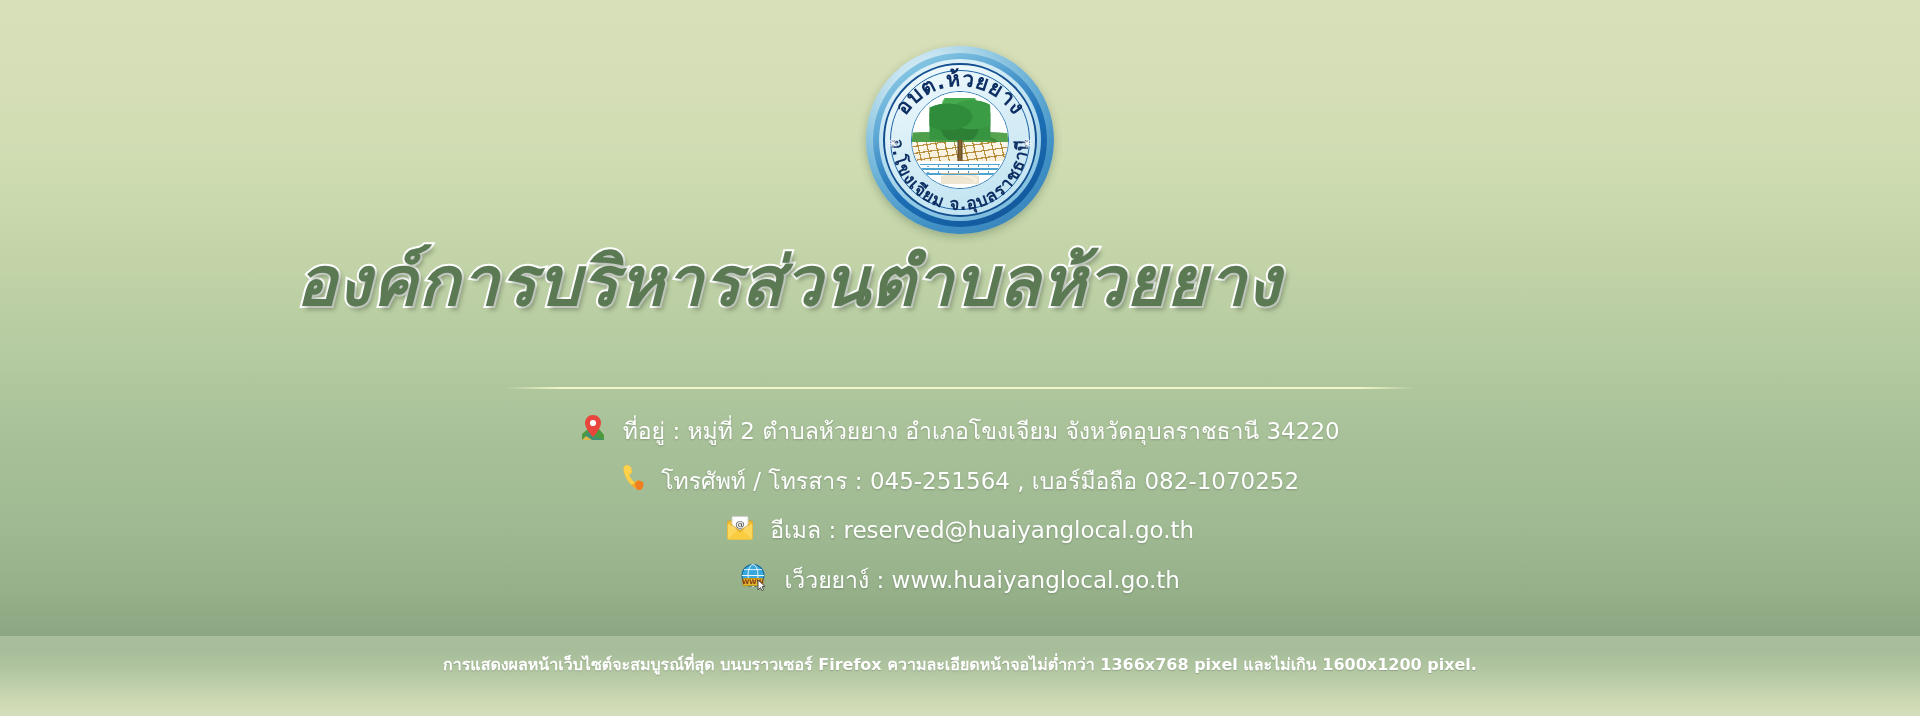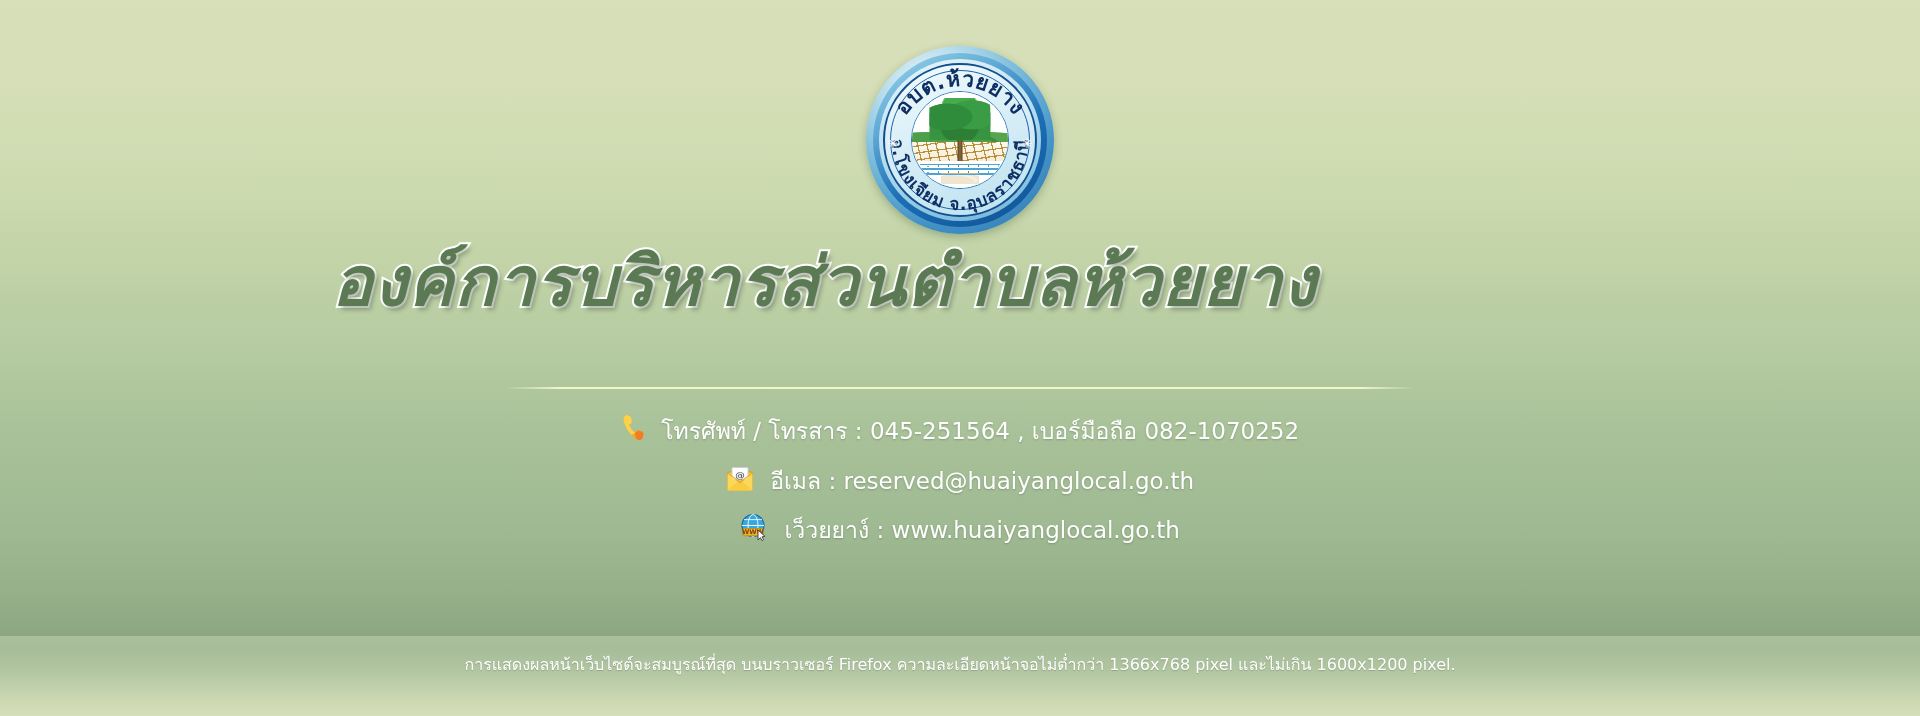--- a/index.html
+++ b/index.html
@@ -227,21 +227,20 @@
     font-size: 68px;
     font-weight: bold;
     font-style: italic;
     letter-spacing: 1px;
     color: #5b7a53;
     -webkit-text-stroke: 4px #ffffff;
     paint-order: stroke fill;
     text-shadow: 3px 4px 4px rgba(60,80,55,0.38);
     white-space: nowrap;
     line-height: 1.05;
-    padding-left: 36px;
   }
 
   
   .divider {
     position: absolute;
     left: 50%;
     transform: translateX(-50%);
     top: 387px;
     width: 910px;
     height: 2px;
@@ -277,20 +276,21 @@
   .contact-line .ico svg { display: block; }
   .contact-line .txt { vertical-align: middle; }
 
   
   .footer-text {
     position: absolute;
     left: 0;
     top: 652px;
     width: 1920px;
     text-align: center;
+    font-weight: bold;
   }
   .footer-line {
     display: block;
     font-family: "DejaVu Sans", sans-serif;
     font-size: 16px;
     color: #ffffff;
     line-height: 26px;
     white-space: nowrap;
     text-shadow: 0 1px 1px rgba(70,90,65,0.30);
   }
@@ -343,20 +343,32 @@
     <span class="star left">✳</span>
     <span class="star right">✳</span>
   </div>
 
   <div class="site-title">องค์การบริหารส่วนตำบลห้วยยาง</div>
 
   <div class="divider"></div>
 
   <div class="contact-block">
 
+    <span class="contact-line">
+      <span class="ico">
+        <svg width="26" height="28" viewBox="0 0 26 28">
+          <path d="M2 20 L9 14 L14 20 L19 15 L24 21 L24 26 L2 26 Z" fill="#4b9a3e"></path>
+          <path d="M2 26 L9 17 L14 22 L24 26 Z" fill="#3d8f7b" opacity=".85"></path>
+          <path d="M2 26 L6 22 L12 26 Z" fill="#e0b84a"></path>
+          <path d="M13 1 C8.6 1 5 4.5 5 8.9 C5 14.6 13 23 13 23 C13 23 21 14.6 21 8.9 C21 4.5 17.4 1 13 1 Z" fill="#e8453c"></path>
+          <circle cx="13" cy="9" r="3.1" fill="#ffffff"></circle>
+        </svg>
+      </span>
+      <span class="txt">ที่อยู่ : หมู่ที่ 2 ตำบลห้วยยาง อำเภอโขงเจียม จังหวัดอุบลราชธานี 34220</span>
+    </span>
 
     <span class="contact-line">
       <span class="ico">
         <svg width="24" height="28" viewBox="0 0 24 28">
           <path d="M6.5 1 C4 1 2.2 3.2 2.6 5.7 C3.6 13.2 9.4 21.6 16.2 25.6 C18.4 26.9 21.2 25.6 21.8 23.2 L22.4 20.6 C22.7 19.3 22 18 20.8 17.6 L17.6 16.5 C16.5 16.1 15.3 16.6 14.8 17.6 L14.2 18.8 C11.3 16.9 9 13.7 7.9 10.3 L9.2 9.9 C10.3 9.6 11 8.5 10.8 7.4 L10.2 4 C10 2.7 8.9 1.7 7.6 1.7 Z" fill="#f7a724"></path>
           <path d="M6.5 1 C4 1 2.2 3.2 2.6 5.7 C3.3 11 6.4 16.8 10.7 21 L14.2 18.8 C11.3 16.9 9 13.7 7.9 10.3 L9.2 9.9 C10.3 9.6 11 8.5 10.8 7.4 L10.2 4 C10 2.7 8.9 1.7 7.6 1.7 Z" fill="#fdd24a"></path>
           <path d="M16.2 25.6 C18.4 26.9 21.2 25.6 21.8 23.2 L22.4 20.6 C22.7 19.3 22 18 20.8 17.6 L17.6 16.5 L14.2 18.8 C14.2 18.8 14.4 24.5 16.2 25.6 Z" fill="#ef7f22"></path>
         </svg>
       </span>
       <span class="txt">โทรศัพท์ / โทรสาร  : 045-251564 , เบอร์มือถือ 082-1070252</span>

